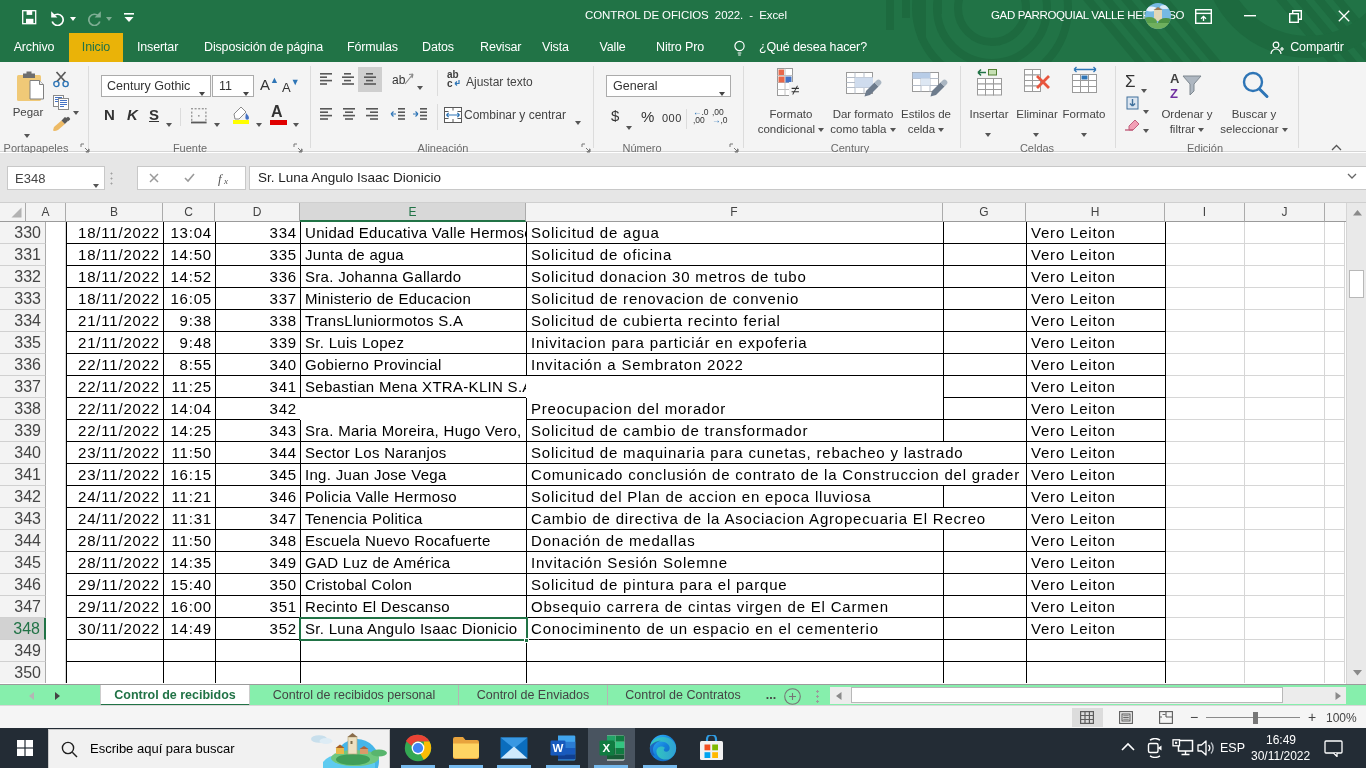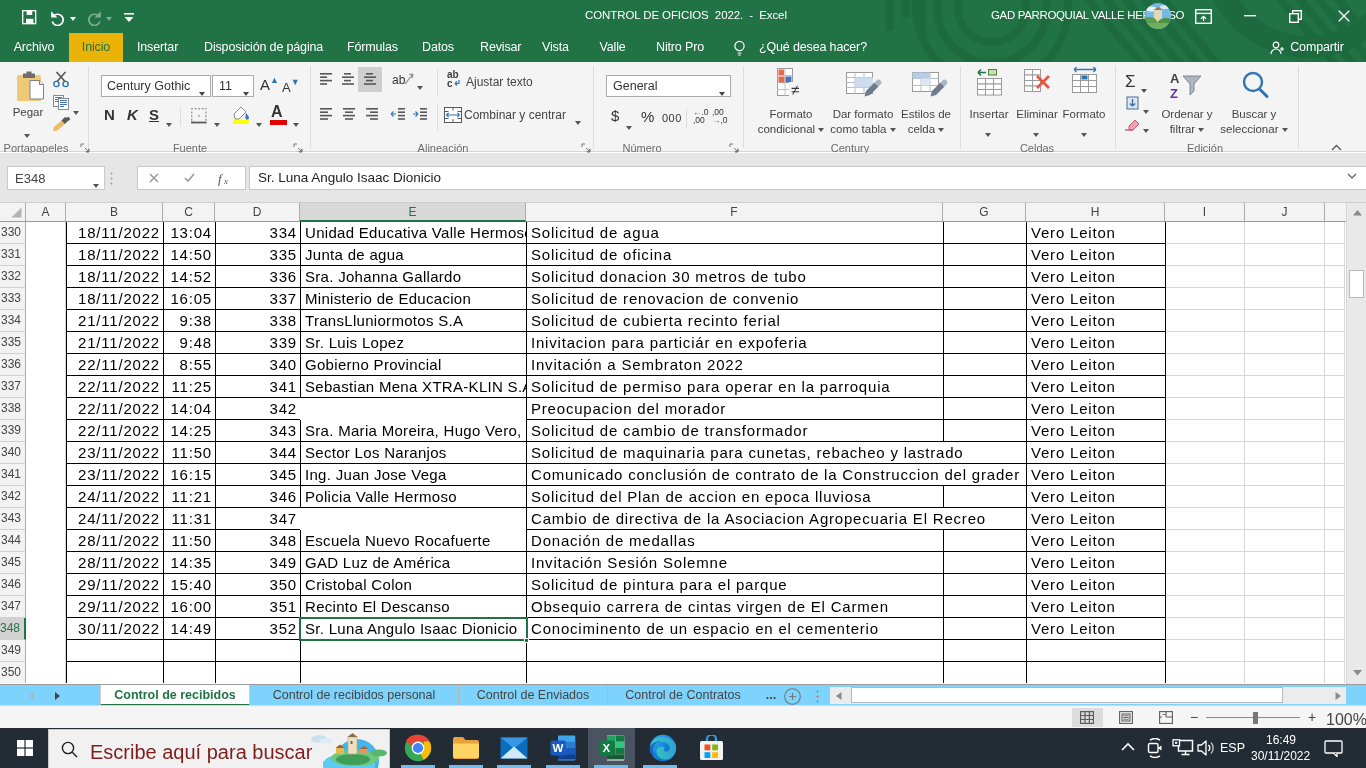--- a/index.html
+++ b/index.html
@@ -20,28 +20,28 @@
 .rtext{font-size:12px;color:#444;white-space:nowrap}
 .rt2{position:absolute;font-size:11.5px;color:#444;text-align:center;white-space:nowrap}
 .inp{position:absolute;background:#fff;border:1px solid #ababab;font-size:12.5px;color:#333}
 .darr{display:inline-block;width:0;height:0;border-left:3.5px solid transparent;border-right:3.5px solid transparent;border-top:4px solid #555;vertical-align:middle}
 
 #fbar{position:absolute;left:0;top:153px;width:1366px;height:50px;background:#e6e6e6;border-bottom:1px solid #cfcfcf}
 .fbox{position:absolute;background:#fff;border:1px solid #c8c8c8}
 
 #grid{position:absolute;left:0;top:203px;width:1346px;height:480px;background:#fff;overflow:hidden}
 .ch{position:absolute;top:0;height:19px;background:#f3f3f3;border-right:1px solid #ababab;border-bottom:1px solid #9b9b9b;font-size:12px;color:#444;text-align:center;line-height:19px}
-.rh{position:absolute;left:0;width:26px;height:22px;background:#f3f3f3;border-right:1px solid #ababab;border-bottom:1px solid #d0d0d0;font-size:12px;color:#444;text-align:right;padding-right:4px;line-height:21px}
+.rh{position:absolute;left:0;width:46px;height:22px;background:#f3f3f3;border-right:1px solid #ababab;border-bottom:1px solid #d0d0d0;font-size:16px;color:#444;text-align:right;padding-right:4px;line-height:21px}
 .rhsel{background:#d2d2d2;color:#217346;border-right:2px solid #217346}
 .cb{position:absolute;height:22px;border-left:1px solid #000;border-bottom:1px solid #000;background:#fff;overflow:hidden;white-space:nowrap;font-size:15px;letter-spacing:0.8px;color:#000;line-height:21px}
 .tr{position:absolute;right:3px}
 .tl{position:absolute;left:4px}
 .gl{position:absolute;background:#d6d6d6}
 
-#sheetbar{position:absolute;left:0;top:684px;width:1366px;height:21px;background:#7dd3fc;border-top:1px solid #9b9b9b;font-size:12.5px;color:#444}
+#sheetbar{position:absolute;left:0;top:684px;width:1366px;height:21px;background:#86efac;border-top:1px solid #9b9b9b;font-size:12.5px;color:#444}
 .stab{position:absolute;top:0;height:21px;line-height:21px;text-align:center;white-space:nowrap}
 
 #statusbar{position:absolute;left:0;top:705px;width:1366px;height:23px;background:#f5f5f5;border-top:1px solid #d8d8d8}
 
 #taskbar{position:absolute;left:0;top:728px;width:1366px;height:40px;background:#232c35}
 .tbtext{position:absolute;color:#fff;font-size:12px;white-space:nowrap}
 </style></head>
 <body>
 <div id="app">
 
@@ -657,23 +657,20 @@
       </div>
 <div class="cb" style="left:163px;top:173px;width:52px">
         <span class="tr">11:25</span>
       </div>
 <div class="cb" style="left:215px;top:173px;width:85px">
         <span class="tr">341</span>
       </div>
 <div class="cb" style="left:300px;top:173px;width:226px;letter-spacing:0.3px">
         <span class="tl">Sebastian Mena XTRA-KLIN S.A</span>
       </div>
-<div class="cb" style="left:526px;top:173px;width:417px">
-        <span class="tl">Solicitud de permiso para operar en la parroquia</span>
-      </div>
 <div class="cb" style="left:943px;top:173px;width:83px"></div>
 <div class="cb" style="left:1026px;top:173px;width:140px;border-right:1px solid #000">
         <span class="tl">Vero Leiton</span>
       </div>
 <div class="rh" style="top:195px">338</div>
 <div class="cb" style="left:66px;top:195px;width:97px">
         <span class="tr">22/11/2022</span>
       </div>
 <div class="cb" style="left:163px;top:195px;width:52px">
         <span class="tr">14:04</span>
@@ -768,20 +765,23 @@
       </div>
 <div class="rh" style="top:305px">343</div>
 <div class="cb" style="left:66px;top:305px;width:97px">
         <span class="tr">24/11/2022</span>
       </div>
 <div class="cb" style="left:163px;top:305px;width:52px">
         <span class="tr">11:31</span>
       </div>
 <div class="cb" style="left:215px;top:305px;width:85px">
         <span class="tr">347</span>
+      </div>
+<div class="cb" style="left:300px;top:305px;width:226px;letter-spacing:0.3px">
+        <span class="tl">Tenencia Politica</span>
       </div>
 <div class="cb" style="left:526px;top:305px;width:500px">
         <span class="tl">Cambio de directiva de la Asociacion Agropecuaria El Recreo</span>
       </div>
 <div class="cb" style="left:1026px;top:305px;width:140px;border-right:1px solid #000">
         <span class="tl">Vero Leiton</span>
       </div>
 <div class="rh" style="top:327px">344</div>
 <div class="cb" style="left:66px;top:327px;width:97px">
         <span class="tr">28/11/2022</span>
@@ -985,38 +985,38 @@
     <g stroke="#5c5c5c" stroke-width="1.1" fill="none">
       <rect x="0.6" y="0.6" width="12.8" height="11.8"></rect>
       <path d="M7 0.6 V6 M7 6 H13.4 M0.6 6 H3"></path>
       <path d="M3.5 3.5 h3 M3.5 3.5" stroke-width="0.9"></path>
     </g>
   </svg>
   <div class="abs" style="left:1190px;top:3px;font-size:14px;color:#444">−</div>
   <div class="abs" style="left:1206px;top:11px;width:94px;height:1px;background:#8a8a8a"></div>
   <div class="abs" style="left:1253px;top:6px;width:5px;height:12px;background:#777"></div>
   <div class="abs" style="left:1308px;top:3px;font-size:14px;color:#444">+</div>
-  <div class="abs" style="left:1326px;top:5px;font-size:16px;color:#444">100%</div>
+  <div class="abs" style="left:1326px;top:5px;font-size:12px;color:#444">100%</div>
 </div>
 
 <div id="taskbar">
 <svg class="abs" style="left:17px;top:12px" width="16" height="16" viewBox="0 0 16 16">
   <g fill="#fff">
           <rect x="0" y="0" width="7.4" height="7.4"></rect>
           <rect x="8.6" y="0" width="7.4" height="7.4"></rect>
   <rect x="0" y="8.6" width="7.4" height="7.4"></rect>
           <rect x="8.6" y="8.6" width="7.4" height="7.4"></rect>
         </g>
       </svg>
 <div class="abs" style="left:48px;top:1px;width:342px;height:39px;background:#f1f1f1;border:1px solid #c9c9c9;border-bottom:none;overflow:hidden">
 <svg class="abs" style="left:12px;top:11px" width="17" height="17" viewBox="0 0 17 17">
   <circle cx="7" cy="7" r="5.6" fill="none" stroke="#1f1f1f" stroke-width="1.4"></circle>
   <path d="M11.3 11.3 L16 16" stroke="#1f1f1f" stroke-width="1.4"></path>
         </svg>
-<div class="abs" style="left:41px;top:11px;font-size:20px;color:#7f1d1d">Escribe aquí para buscar</div>
+<div class="abs" style="left:41px;top:11px;font-size:13px;color:#000000">Escribe aquí para buscar</div>
 <svg class="abs" style="left:256px;top:2px" width="84" height="37" viewBox="0 0 84 35">
   <circle cx="52" cy="28" r="22" fill="#45b5e8"></circle>
   <path d="M18 29 q6 -8 18 -7 l22 2 q9 2 12 6 l0 5 -52 0 z" fill="#5ecbf0"></path>
   <ellipse cx="50" cy="25" rx="24" ry="8" fill="#6fc77e"></ellipse>
   <ellipse cx="48" cy="26.5" rx="17" ry="5.5" fill="#3f9e58"></ellipse>
   <rect x="43" y="4" width="9" height="17" fill="#ece0c2" stroke="#baa97e" stroke-width="0.7"></rect>
   <path d="M42.5 4 l5 -4 5 4 z" fill="#8a6d4b"></path>
   <rect x="45.5" y="8" width="2" height="3" fill="#7a6a4a"></rect>
   <rect x="31" y="15" width="8" height="6" fill="#e8b84a"></rect>
   <path d="M30.5 15 l4.5 -3.5 4.5 3.5 z" fill="#a85f23"></path>

